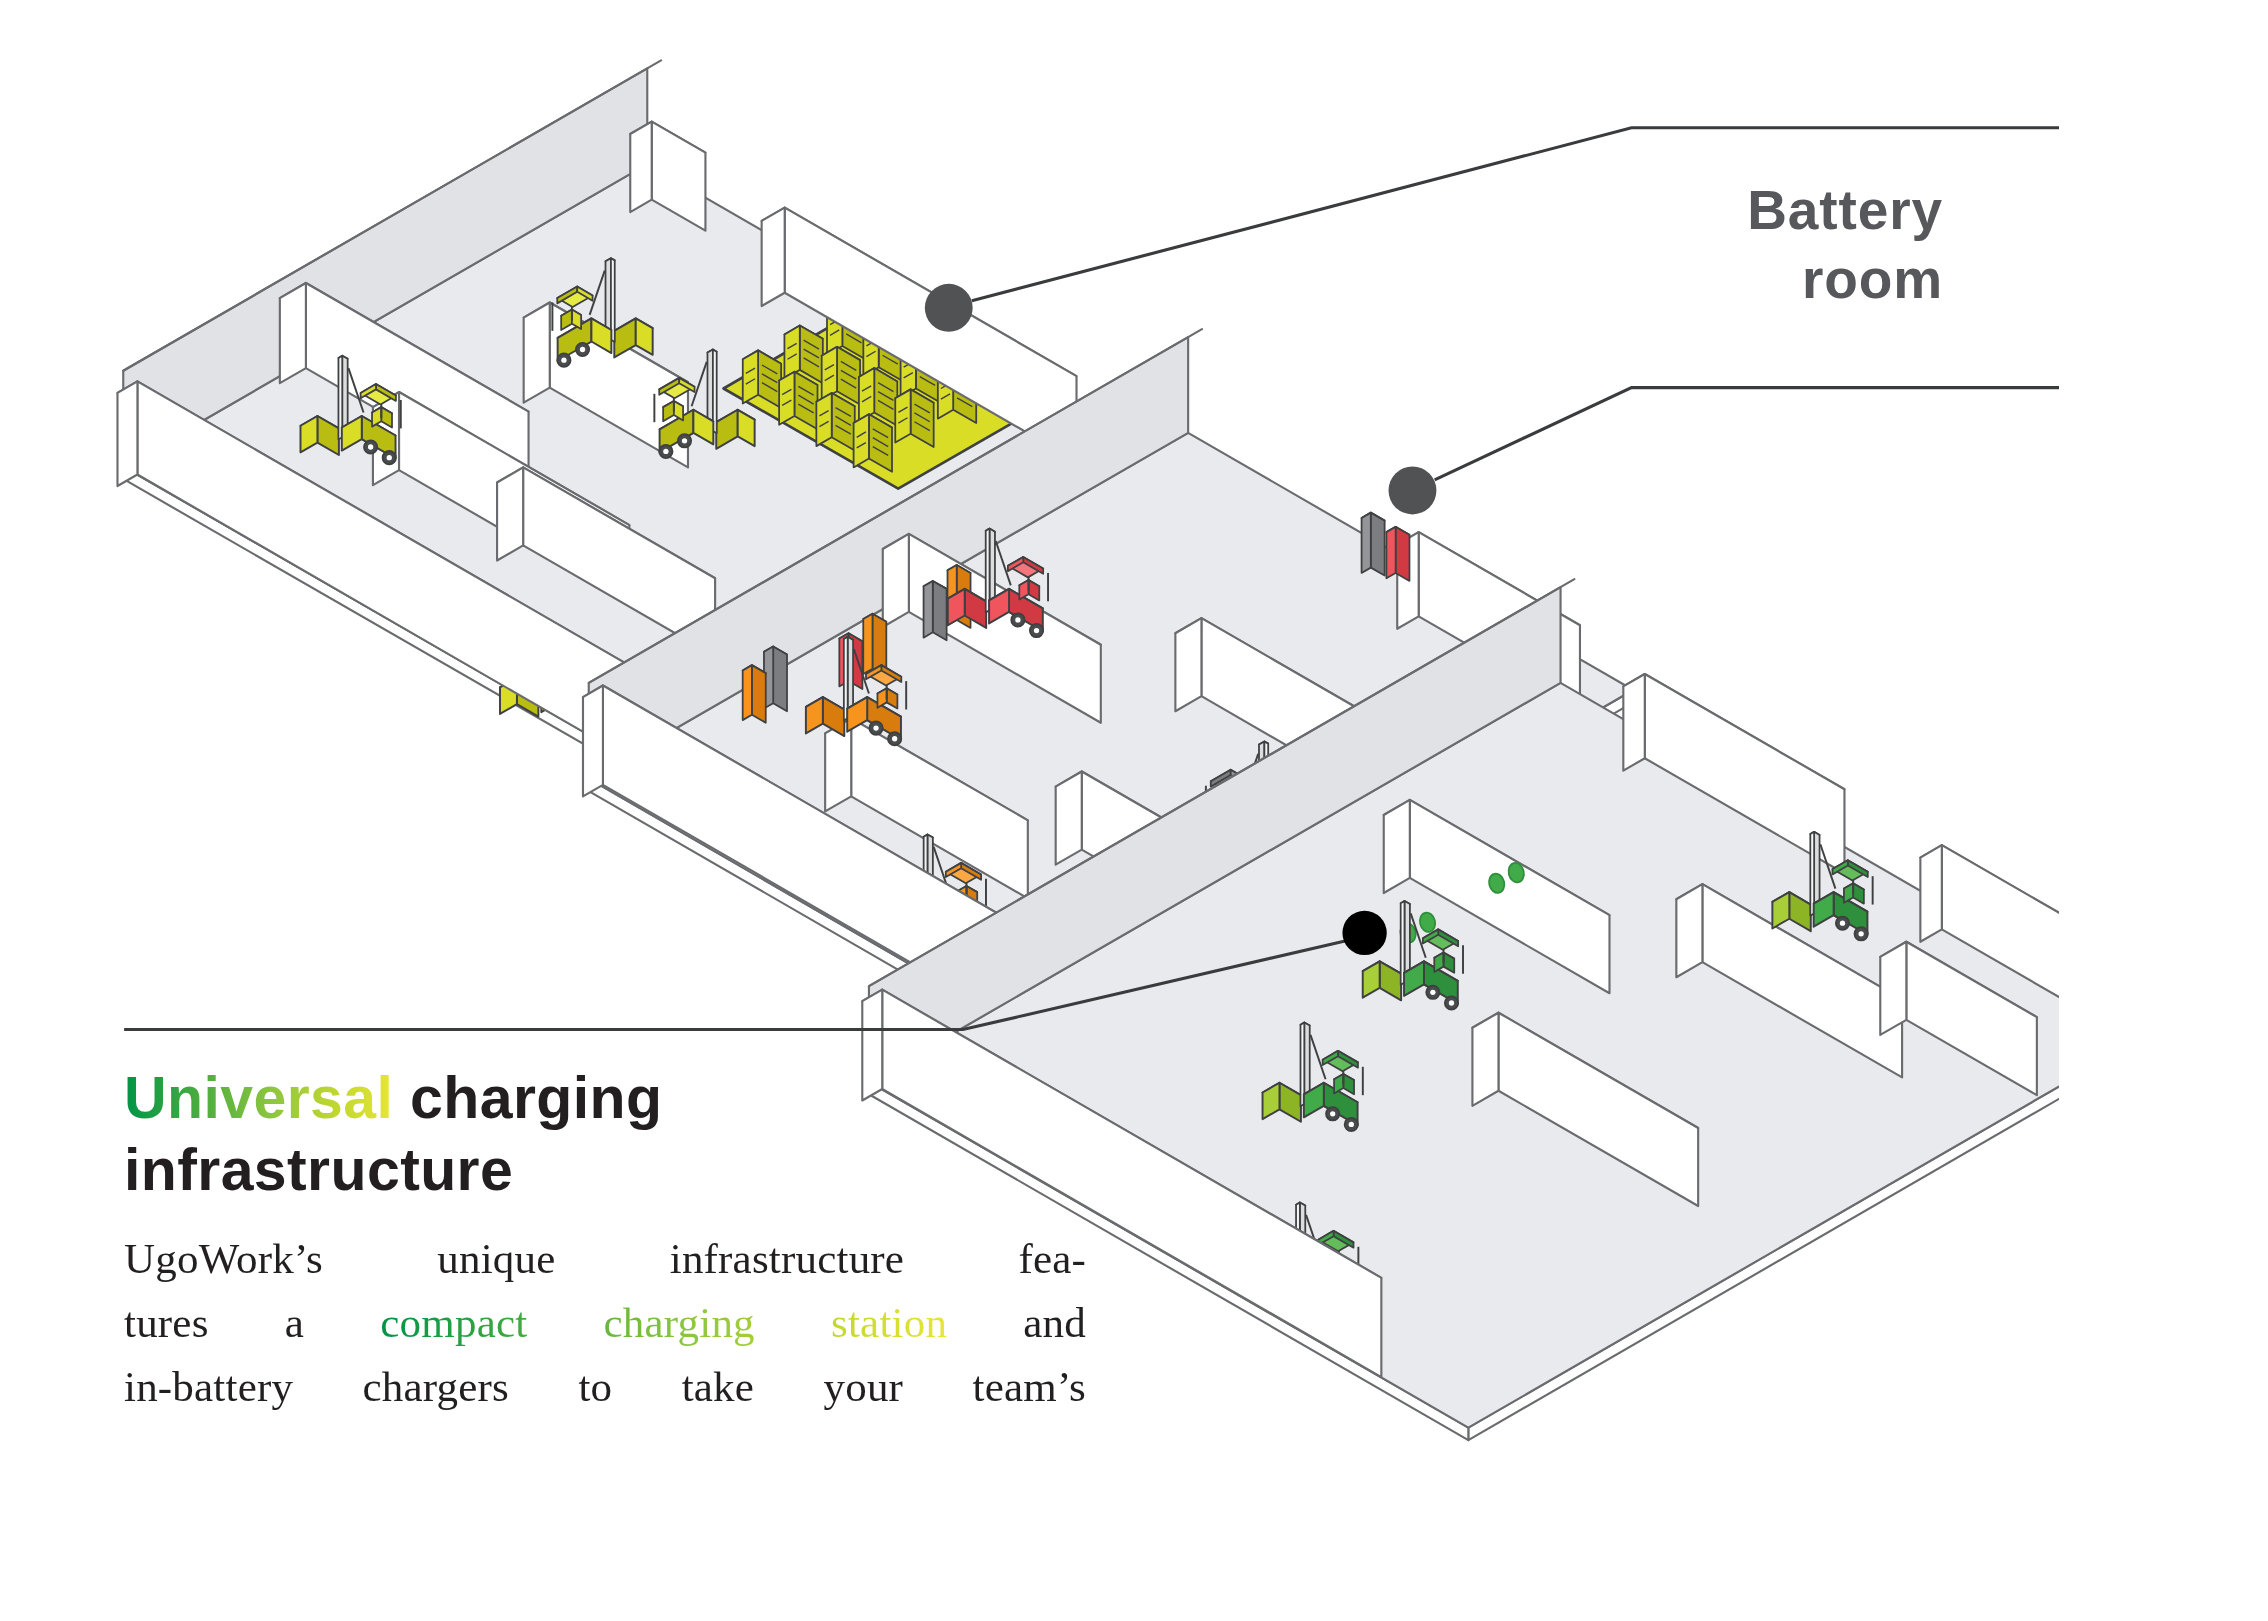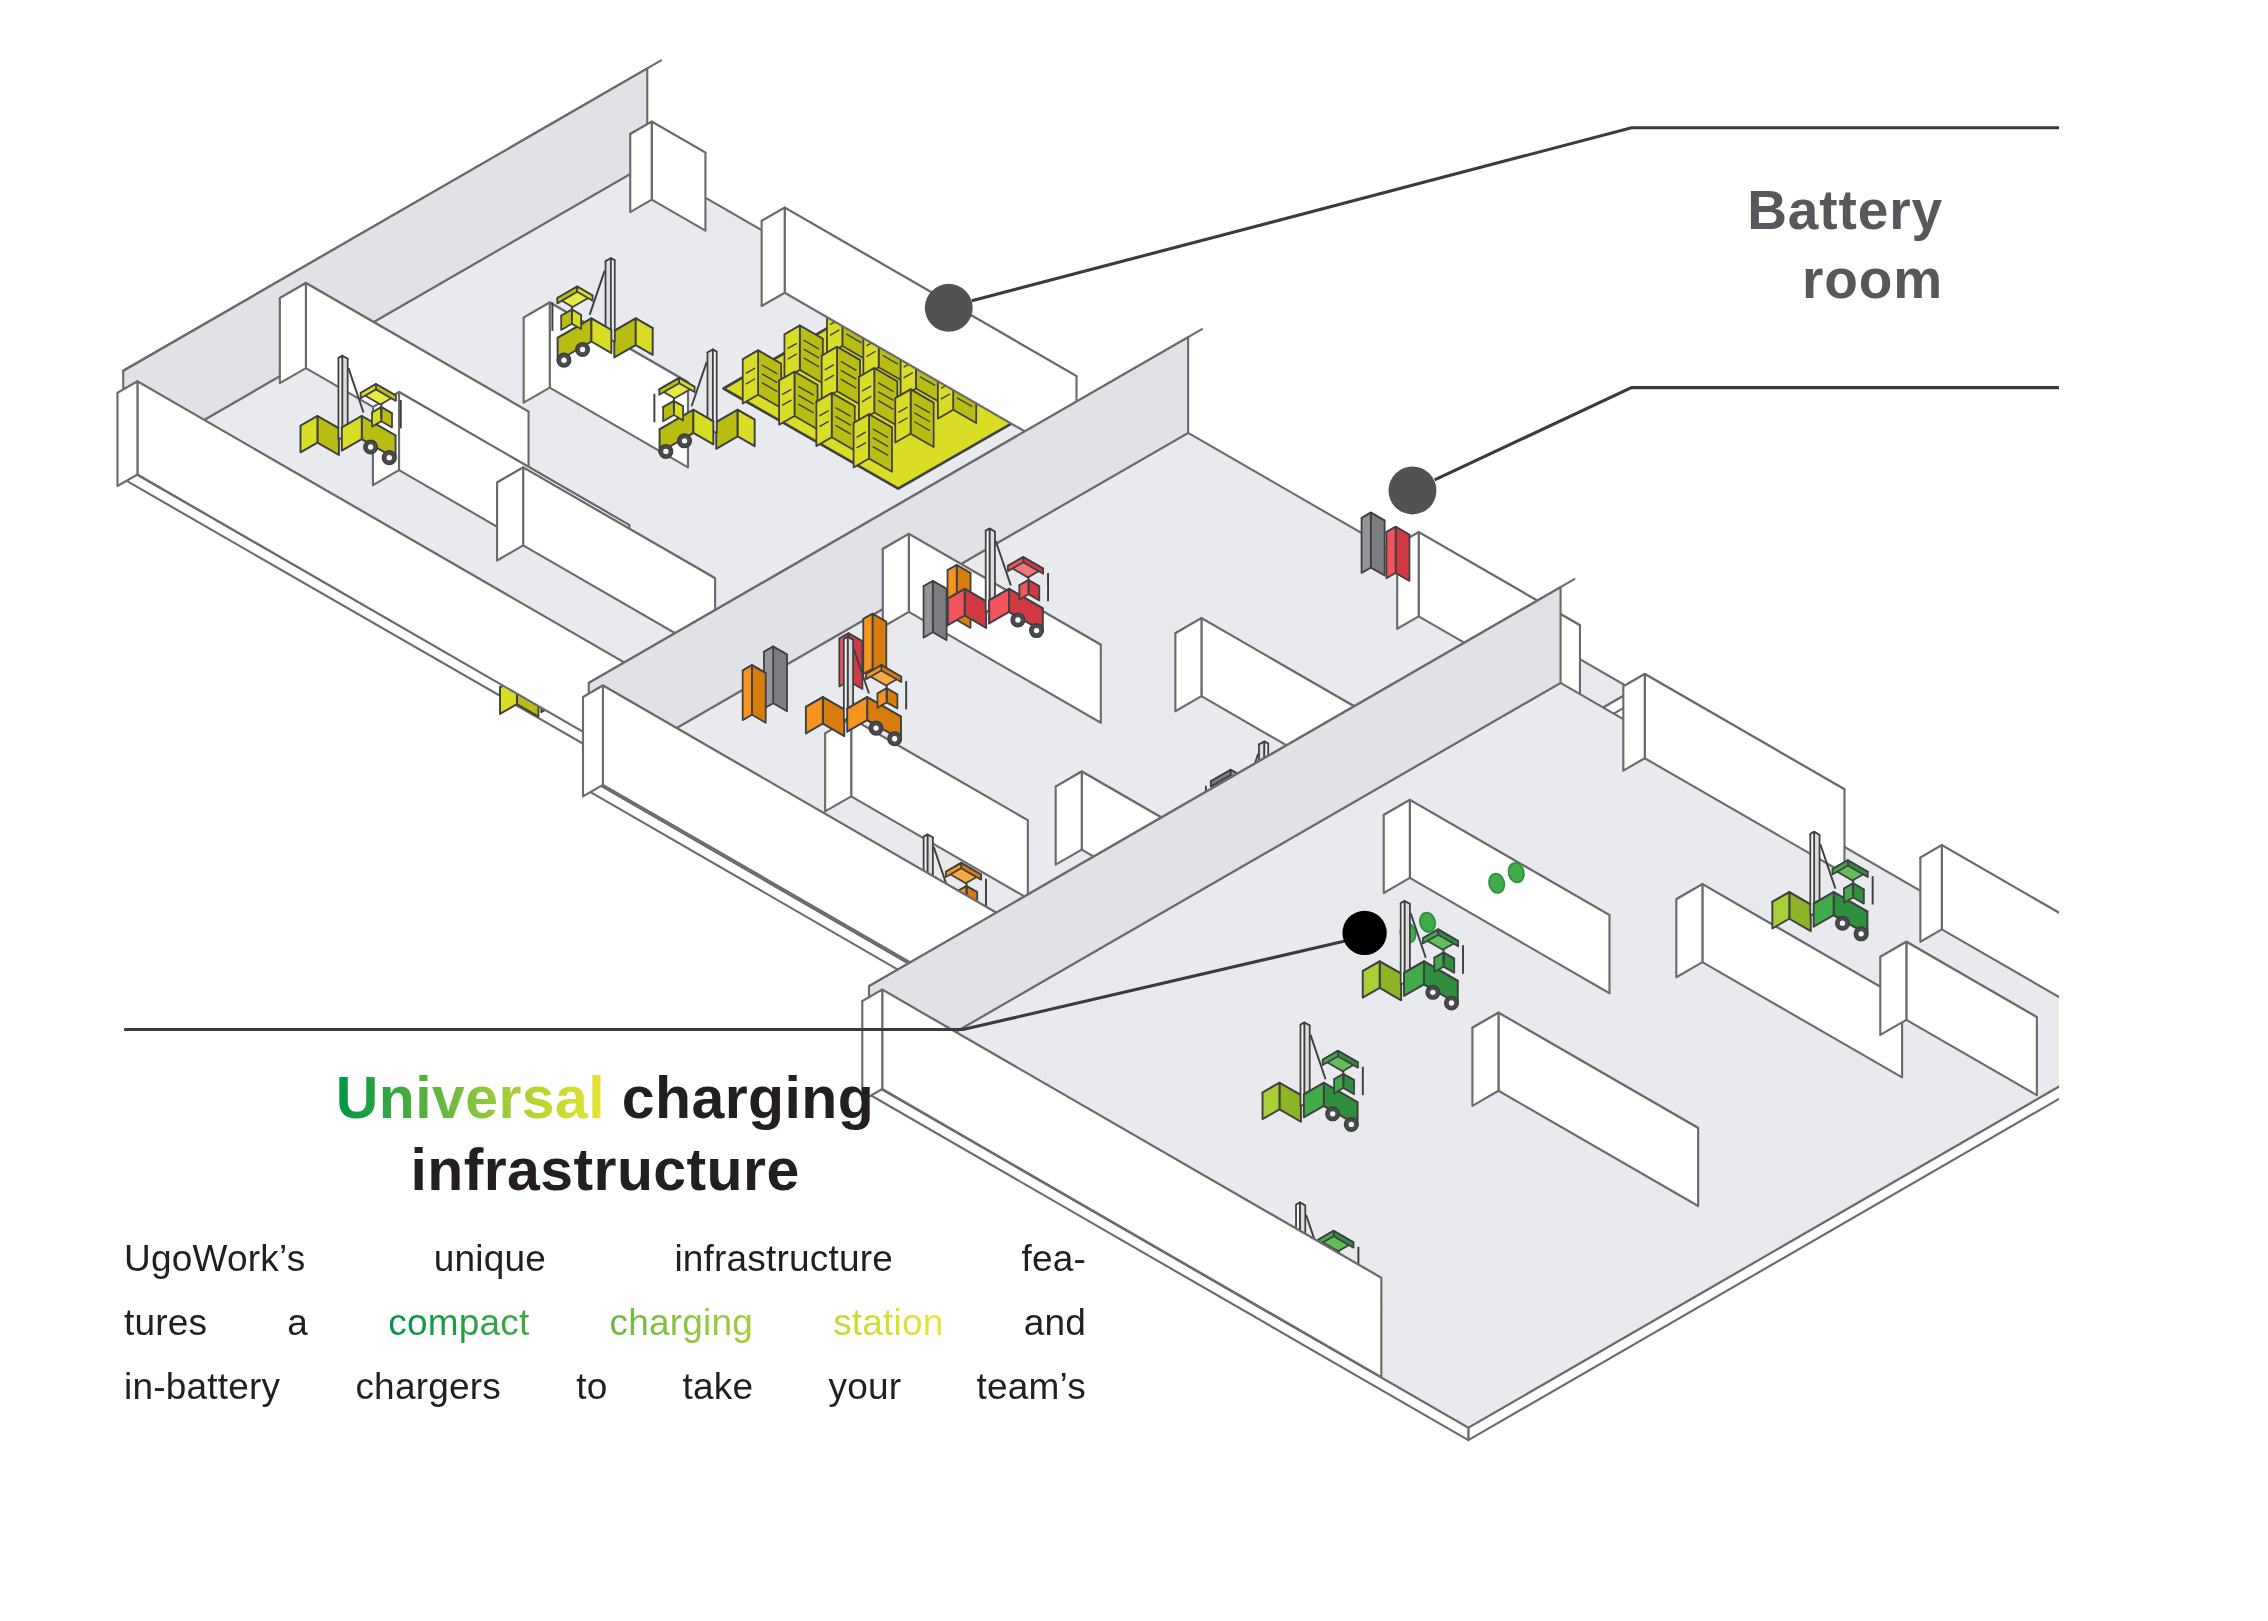--- a/index.html
+++ b/index.html
@@ -5,22 +5,22 @@
   html,body{margin:0;padding:0;background:#ffffff;}
   .canvas{position:relative;width:2059px;height:1622px;background:#ffffff;overflow:hidden;
           font-family:"Liberation Sans", sans-serif;}
   #scene{position:absolute;left:0;top:0;}
   .callout-label{position:absolute;right:116px;text-align:right;font-weight:700;
                  font-size:55px;line-height:69px;color:#57585b;letter-spacing:0.9px;}
   #label-battery{top:176px;}
   #label-fast{top:436px;}
   .label-line{display:block;}
   .text-block{position:absolute;left:124px;width:962px;color:#231f20;}
-  #heading{top:1062px;font-size:59px;line-height:72px;font-weight:700;letter-spacing:0.4px;text-align:center;}
-  #body-copy{top:1227px;font-size:37px;line-height:64px;font-weight:400;letter-spacing:0.2px;word-spacing:0.9px;}
+  #heading{top:1062px;font-size:59px;line-height:72px;font-weight:700;letter-spacing:0.4px;}
+  #body-copy{top:1227px;font-size:43px;line-height:64px;font-weight:400;letter-spacing:0.2px;word-spacing:0.9px;font-family:Liberation Serif, serif;}
   .body-line{text-align:justify;text-align-last:justify;}
   .body-line.final{text-align:justify;text-align-last:left;}
   .grad{background:linear-gradient(90deg,#009447 0%,#4fae3e 30%,#8dc63f 55%,#c3d82e 80%,#e8e537 100%);
         -webkit-background-clip:text;background-clip:text;color:transparent;}
 </style>
 </head>
 <body>
 
 <div class="canvas">
 

